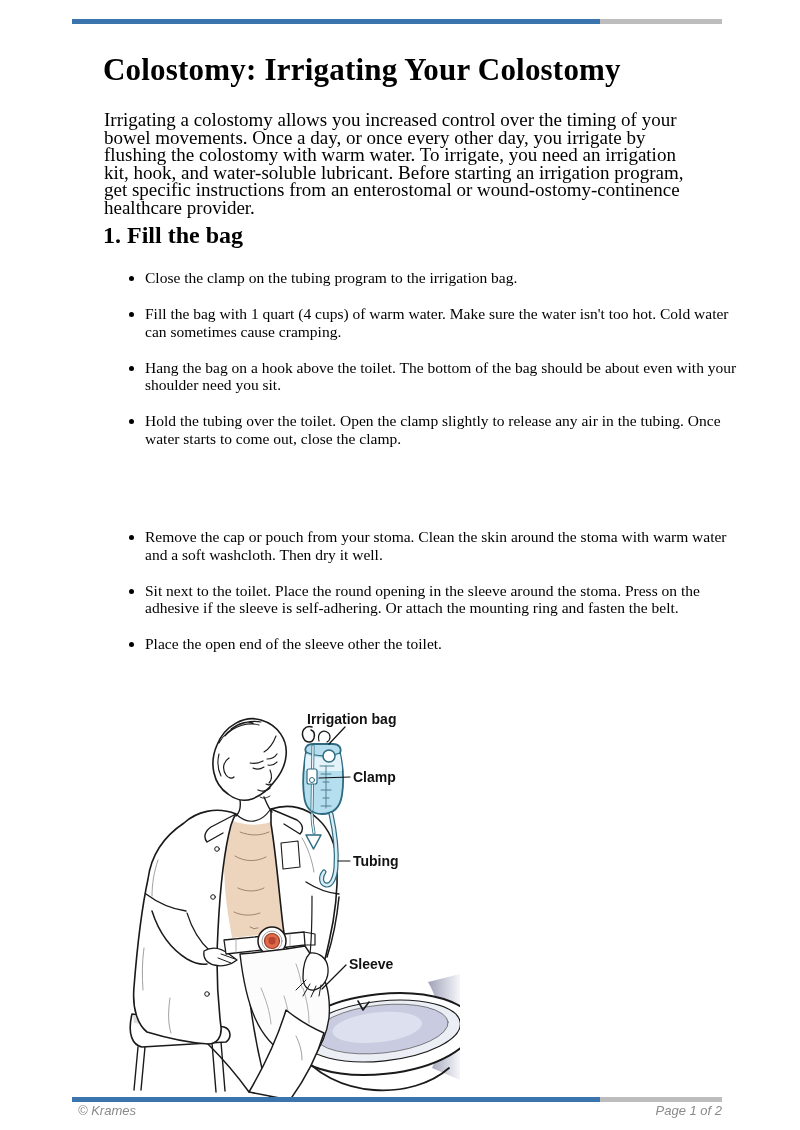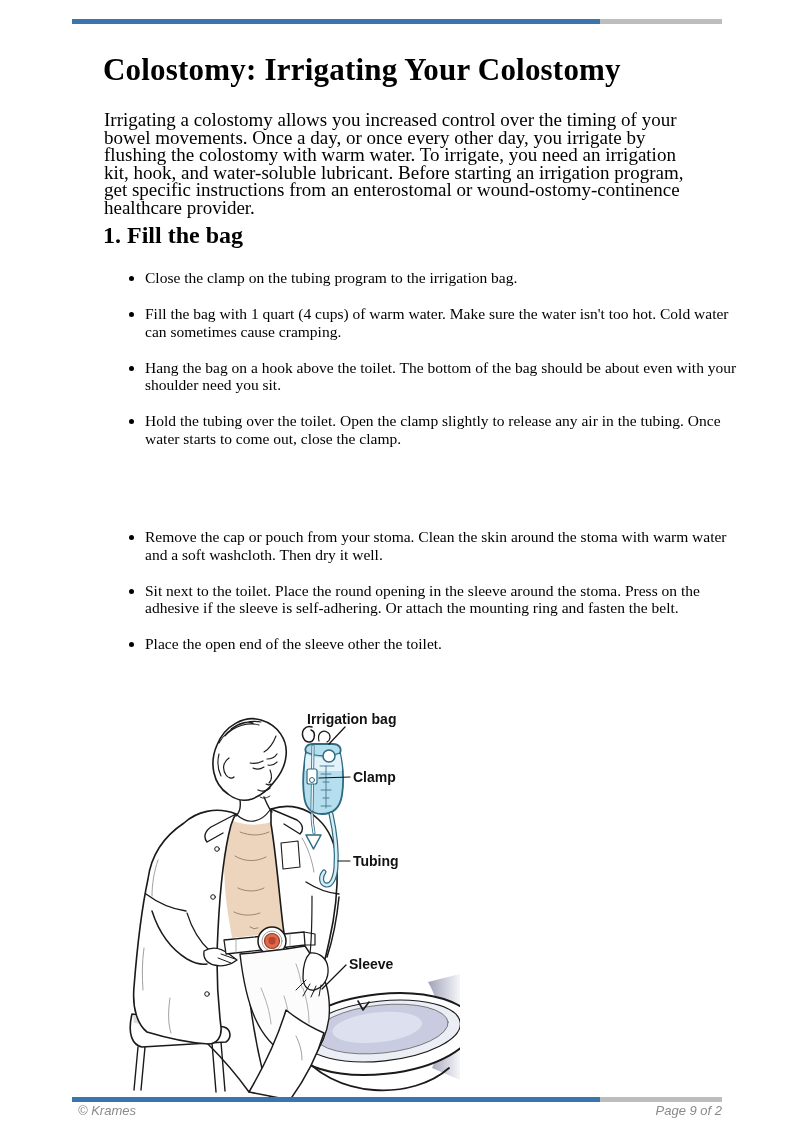--- a/index.html
+++ b/index.html
@@ -190,15 +190,15 @@
         </g>
       </g>
     </svg>
   </div>
 
   <div class="bar bar-bottom">
     <div class="bar-blue"></div>
     <div class="bar-gray"></div>
   </div>
   <div class="footer-text footer-copy">© Krames</div>
-  <div class="footer-text footer-page">Page 9 of 2</div>
+  <div class="footer-text footer-page">Page 1 of 2</div>
 
 </div>
 
 </body></html>

